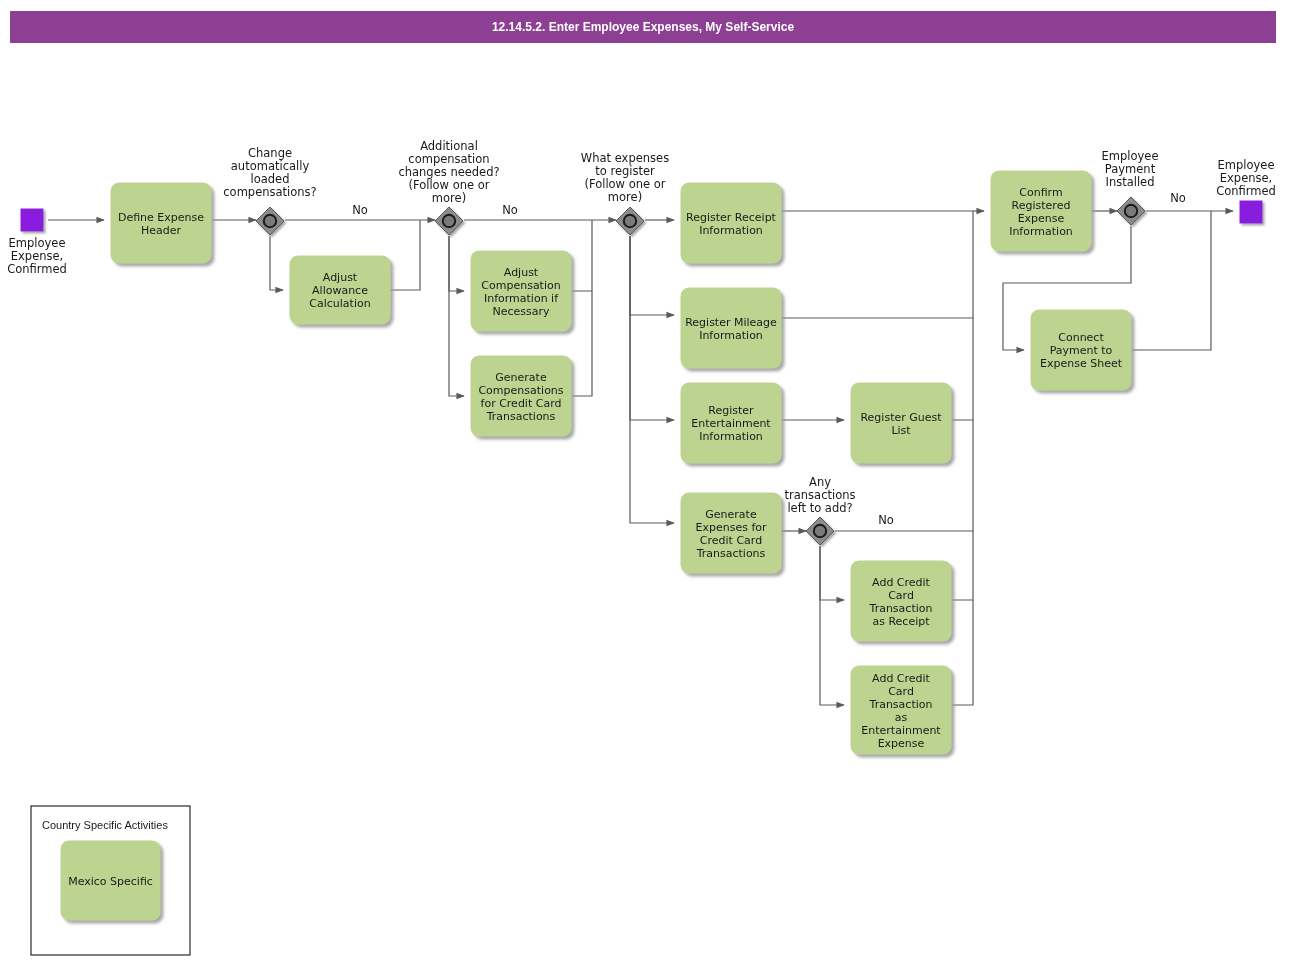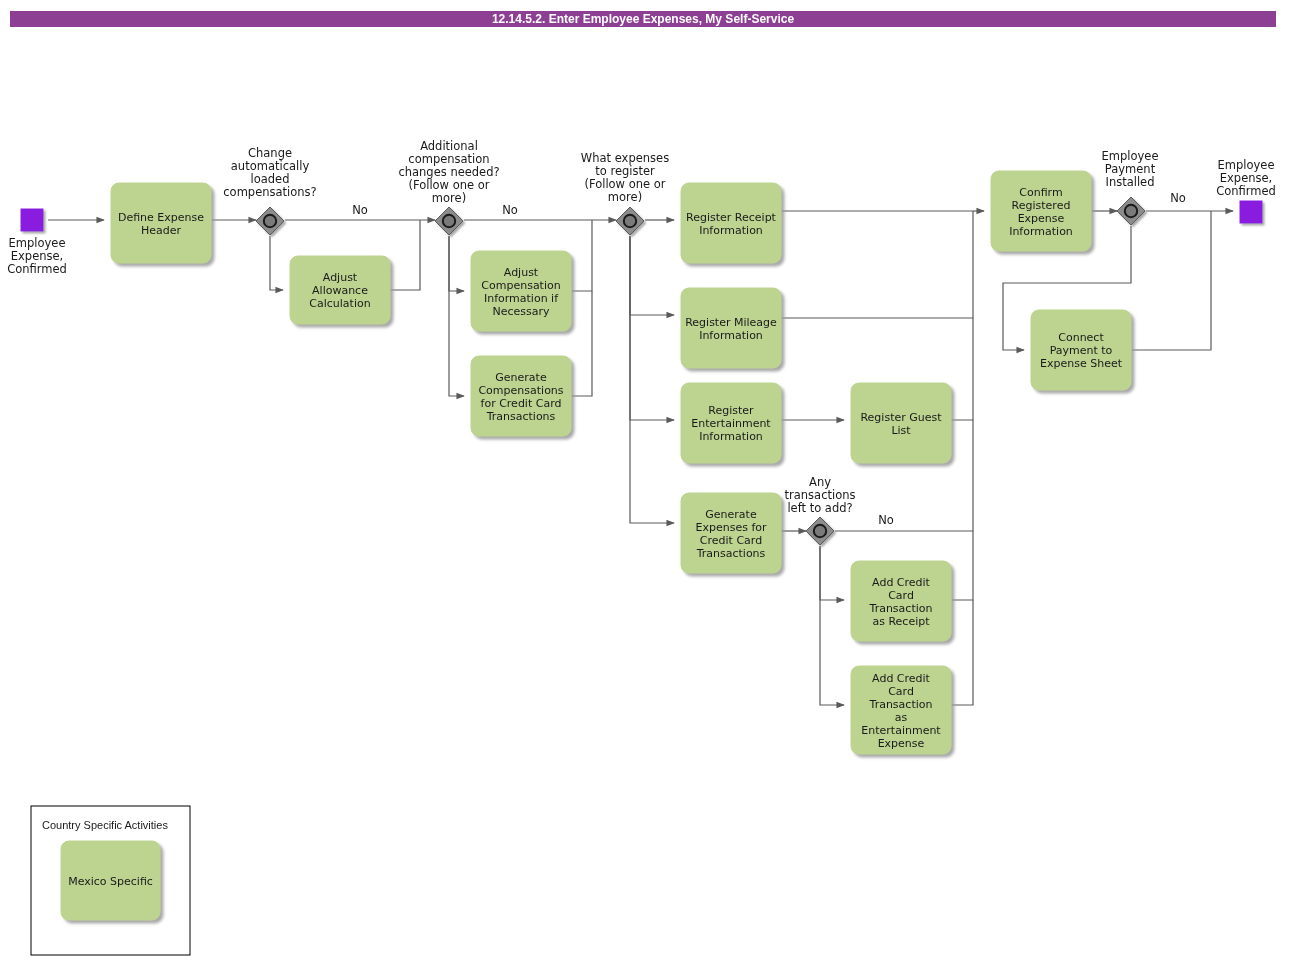--- a/index.html
+++ b/index.html
@@ -13,21 +13,21 @@
     width: 1296px;
     height: 965px;
     background: #ffffff;
     overflow: hidden;
   }
   #titlebar {
     position: absolute;
     left: 10px;
     top: 11px;
     width: 1266px;
-    height: 16px;
+    height: 32px;
     background: #8d3f94;
     color: #ffffff;
     font-family: "Liberation Sans", sans-serif;
     font-size: 12px;
     font-weight: bold;
     display: flex;
     align-items: center;
     justify-content: center;
     letter-spacing: 0px;
   }

